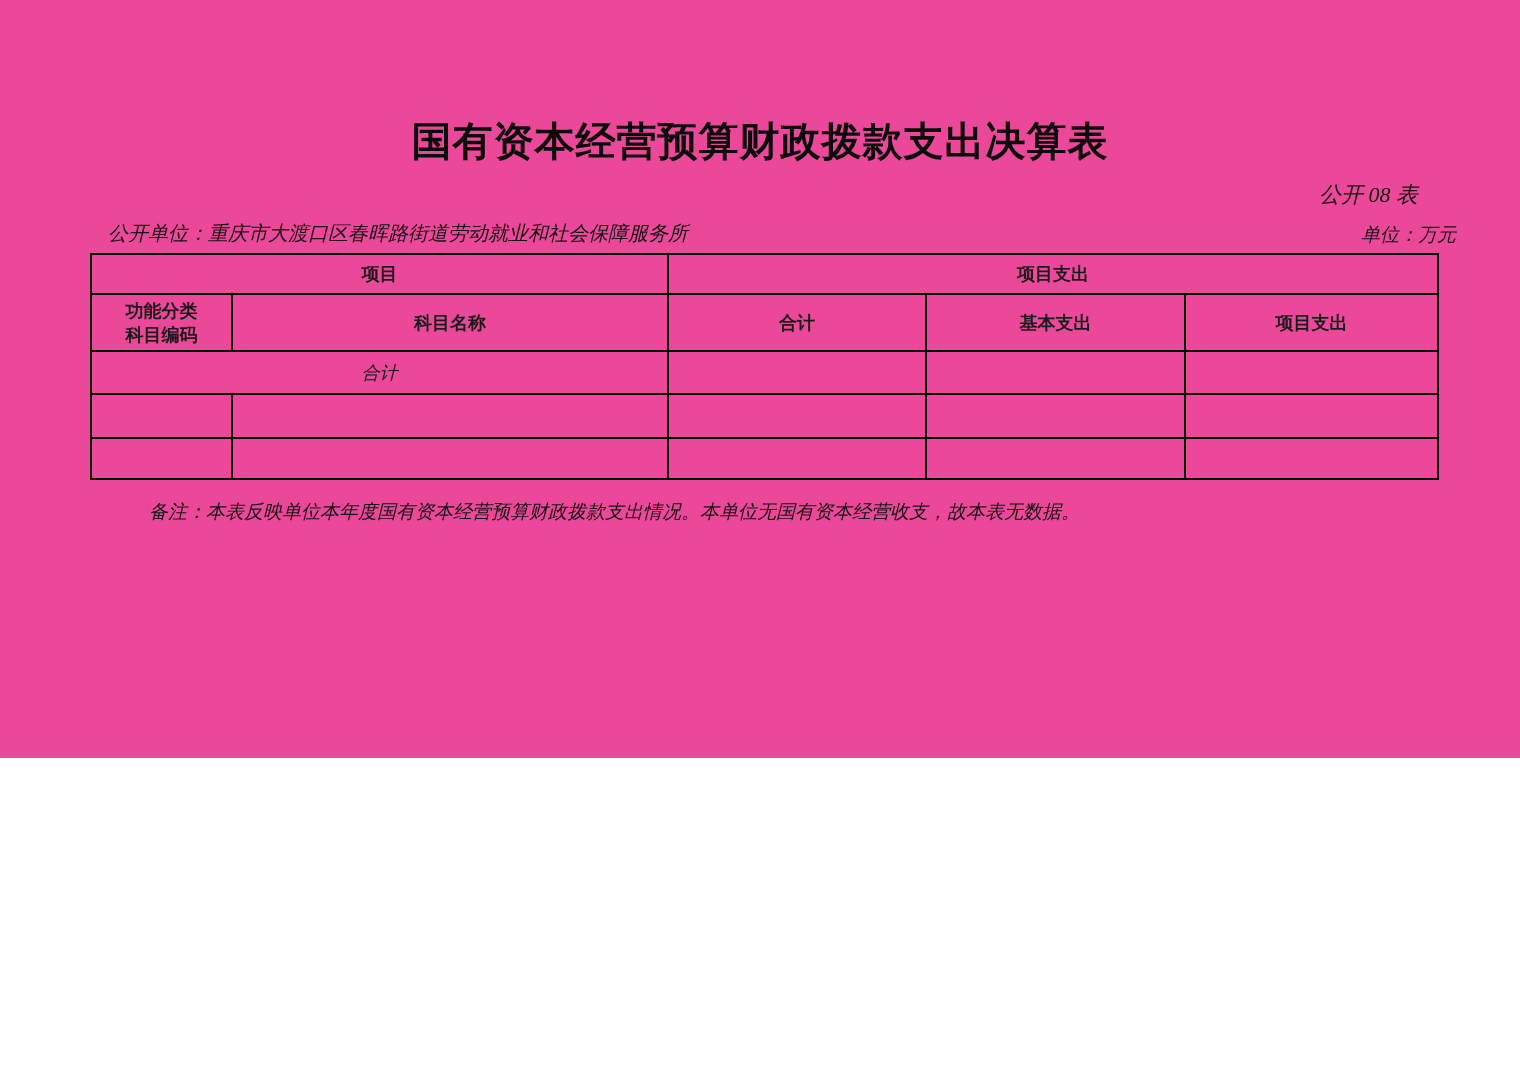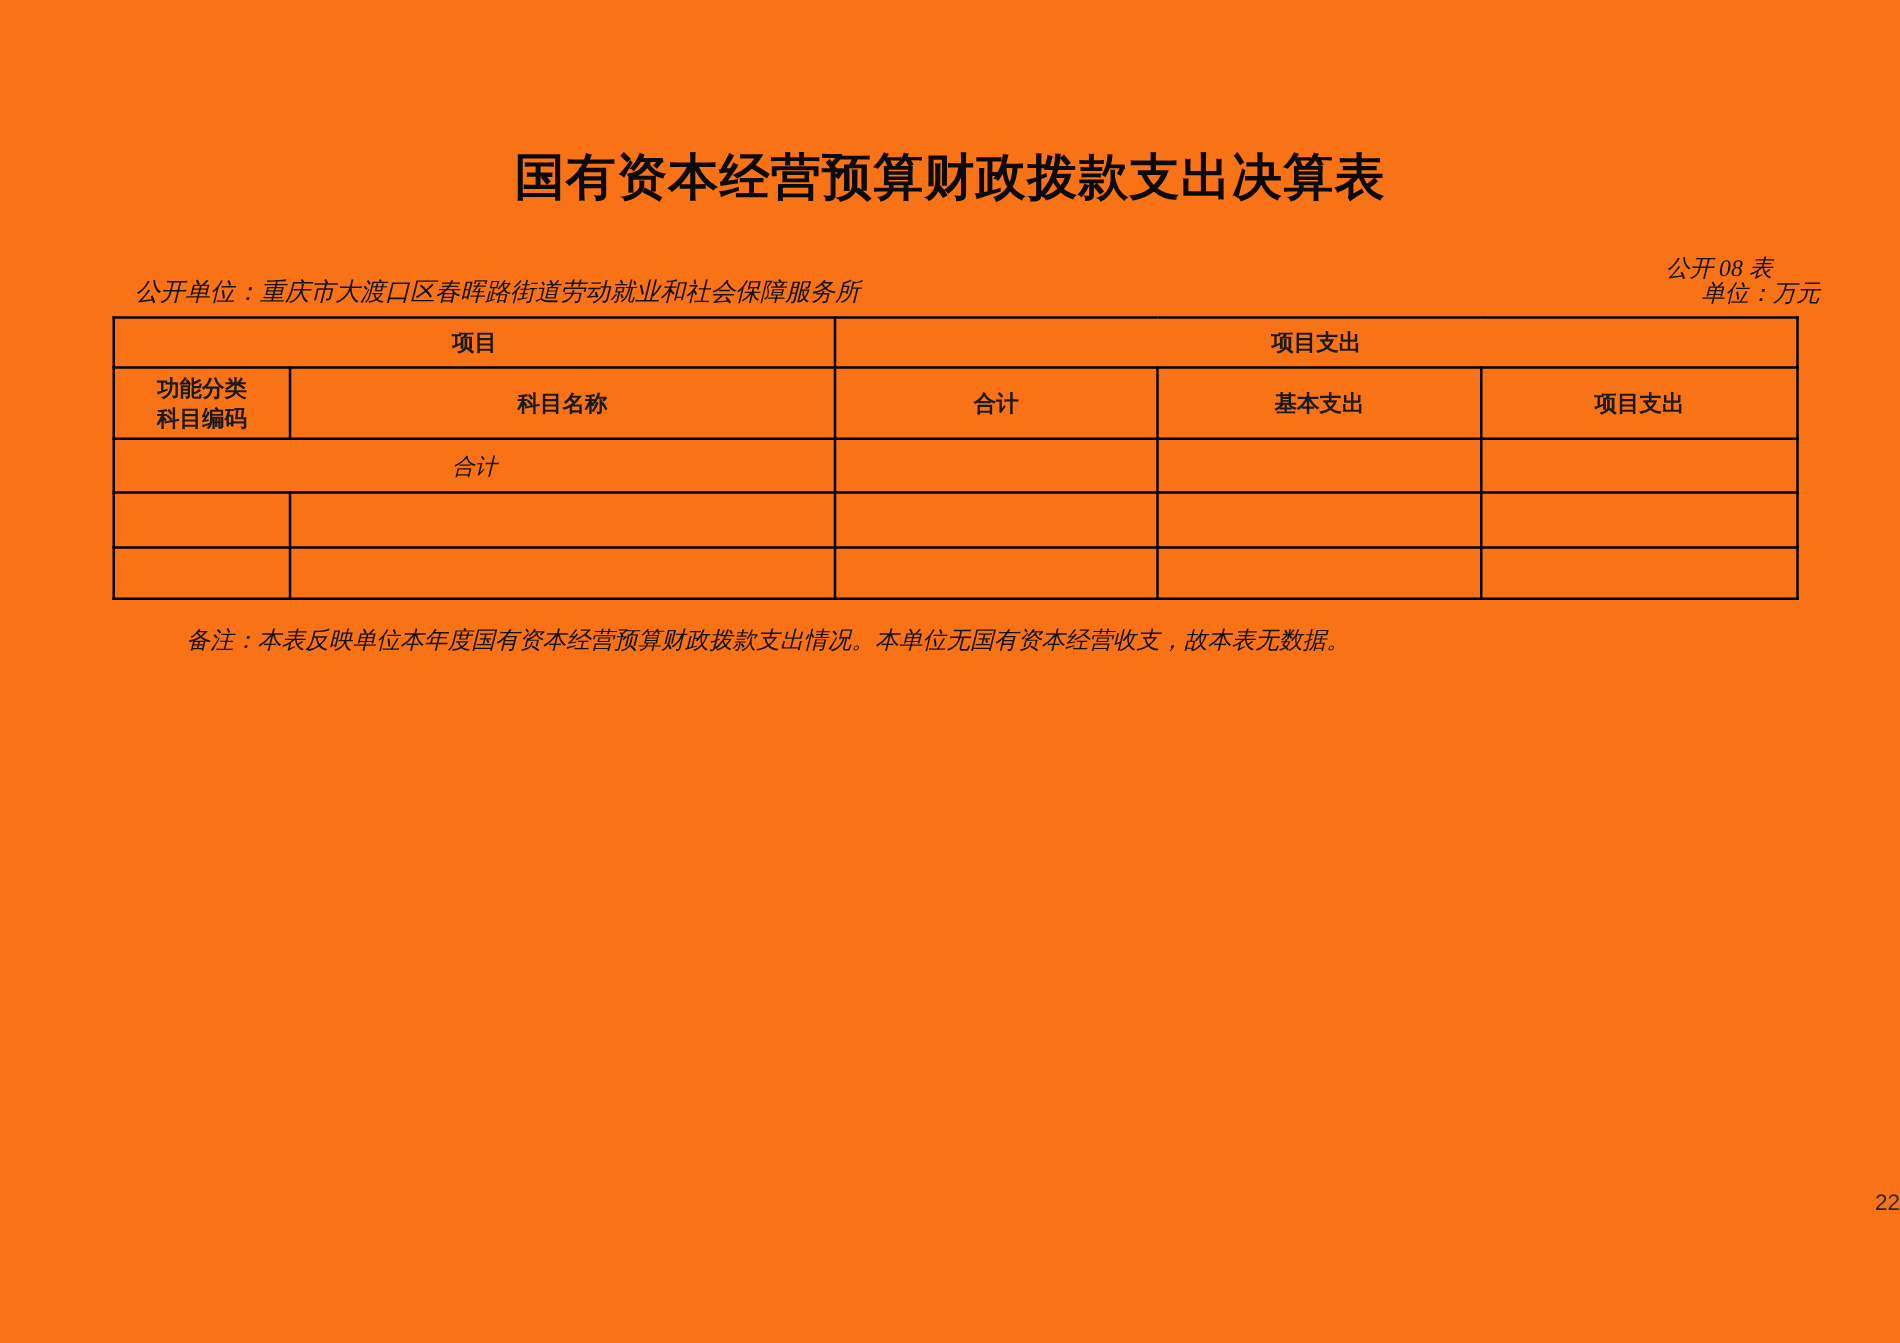--- a/index.html
+++ b/index.html
@@ -1,22 +1,22 @@
 <!DOCTYPE html>
 <html><head>
 <meta charset="utf-8">
 <style>
   * { box-sizing: border-box; }
   html, body { margin: 0; padding: 0; background: #ffffff; }
 
   .page {
     position: relative;
     width: 1520px;
-    height: 1074px;
-    background: #f97316;
+    height: 758px;
+    background: #ec4899;
     color: #000000;
     font-family: "Liberation Sans", "DejaVu Sans", sans-serif;
     overflow: hidden;
   }
 
   
   .kai {
     font-family: "Liberation Serif", "DejaVu Serif", serif;
     font-style: italic;
   }
@@ -29,23 +29,23 @@
     margin: 0;
     text-align: center;
     font-size: 40px;
     font-weight: bold;
     letter-spacing: 1px;
     color: #0a0a0a;
   }
 
   .table-code {
     position: absolute;
-    top: 202px;
+    top: 180px;
     right: 102px;
-    font-size: 19px;
+    font-size: 22px;
     color: #111111;
   }
 
   .unit-label {
     position: absolute;
     top: 220px;
     left: 108px;
     font-size: 20px;
     color: #111111;
   }

